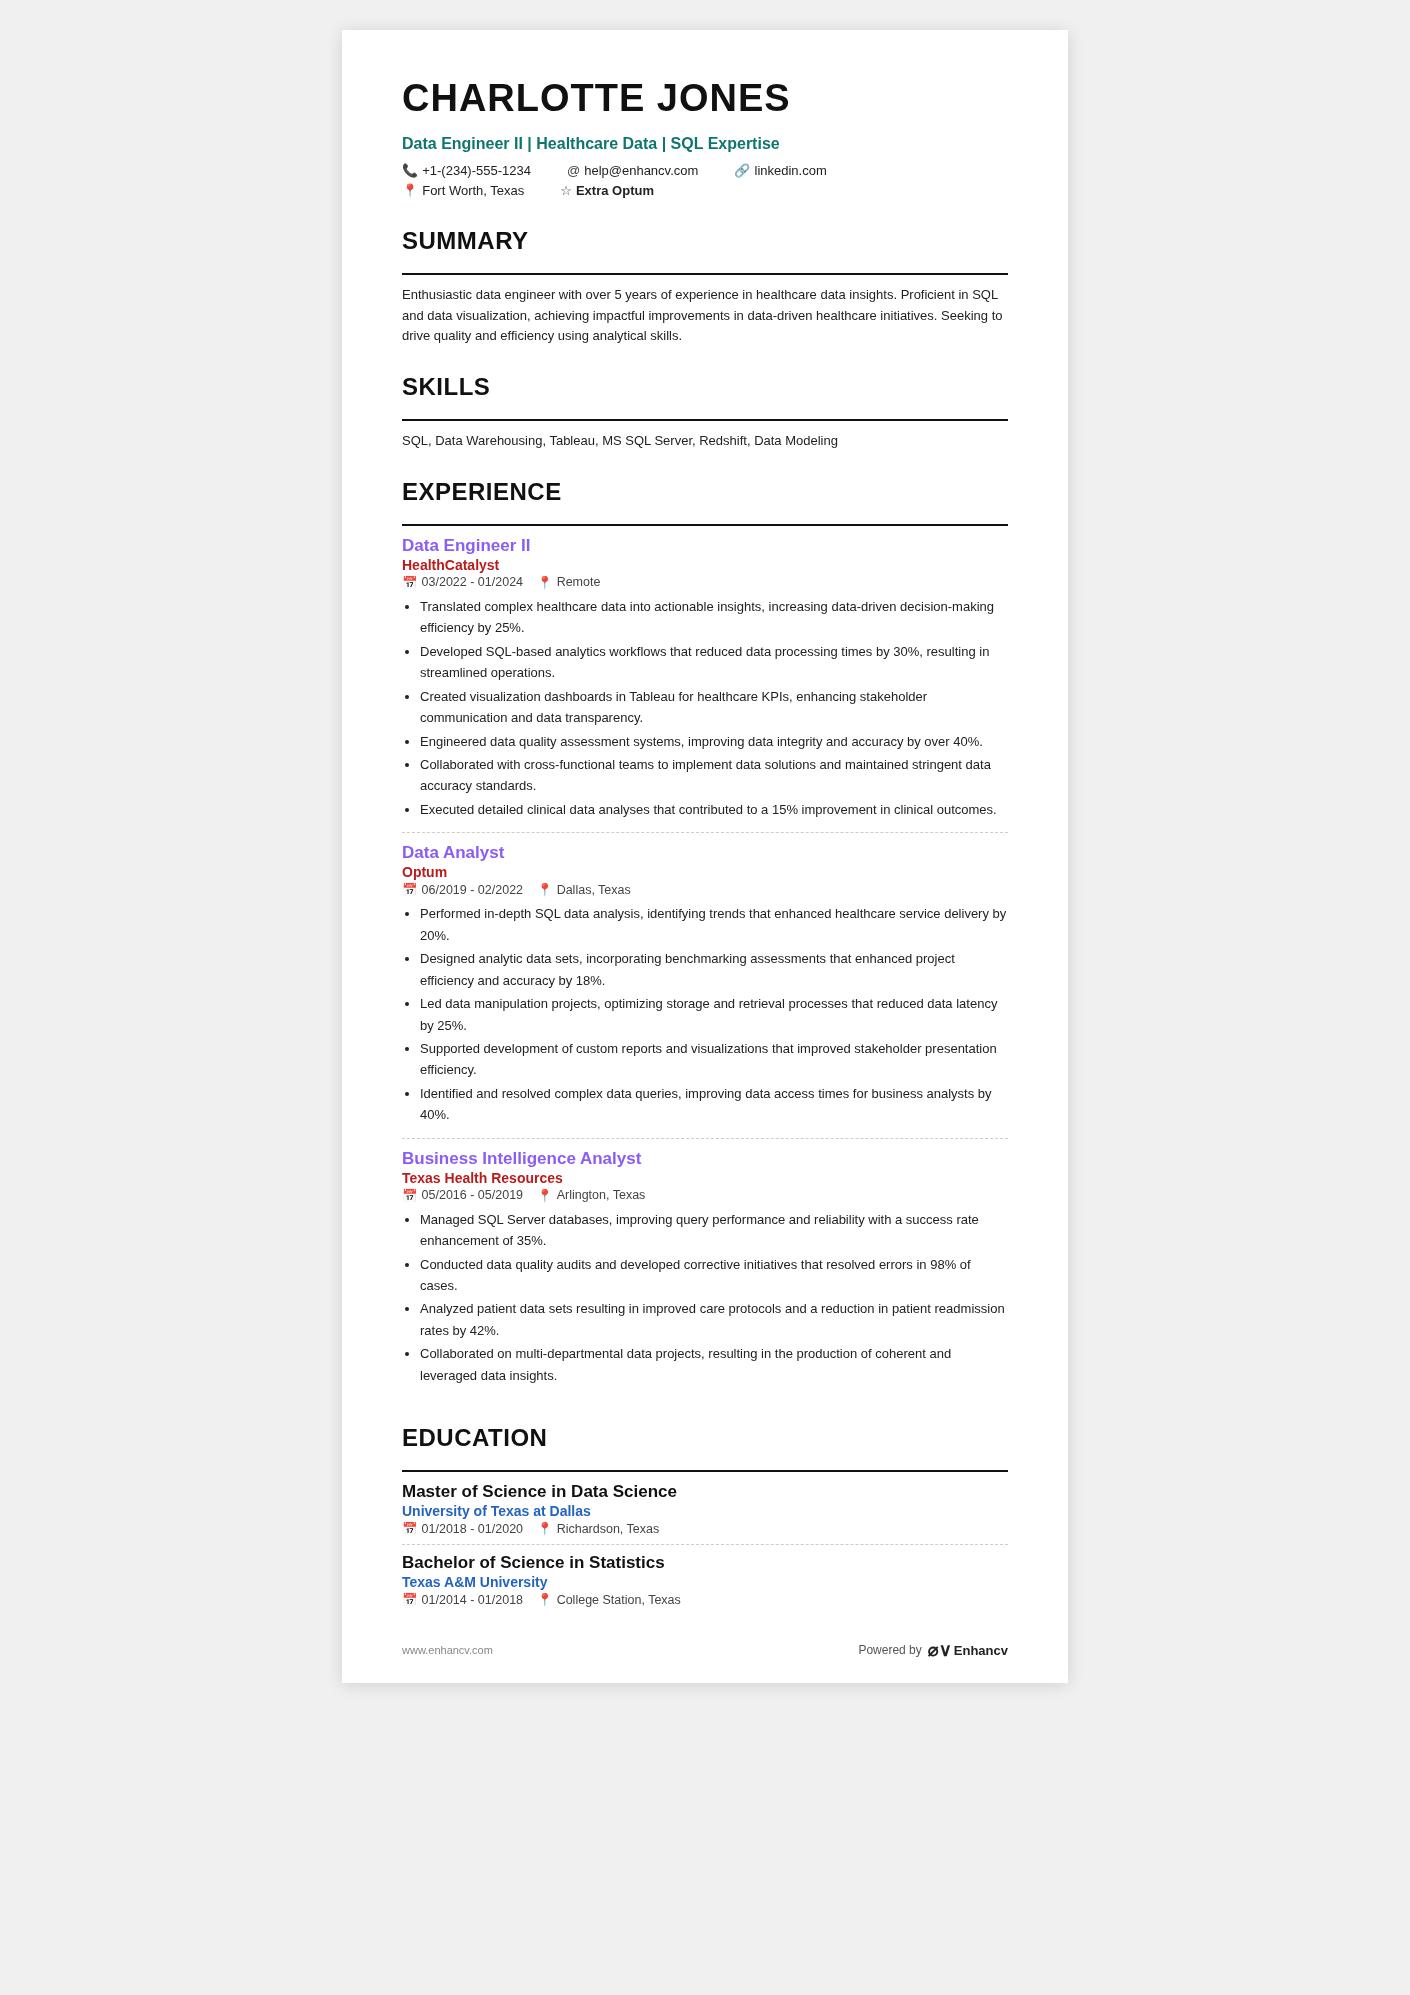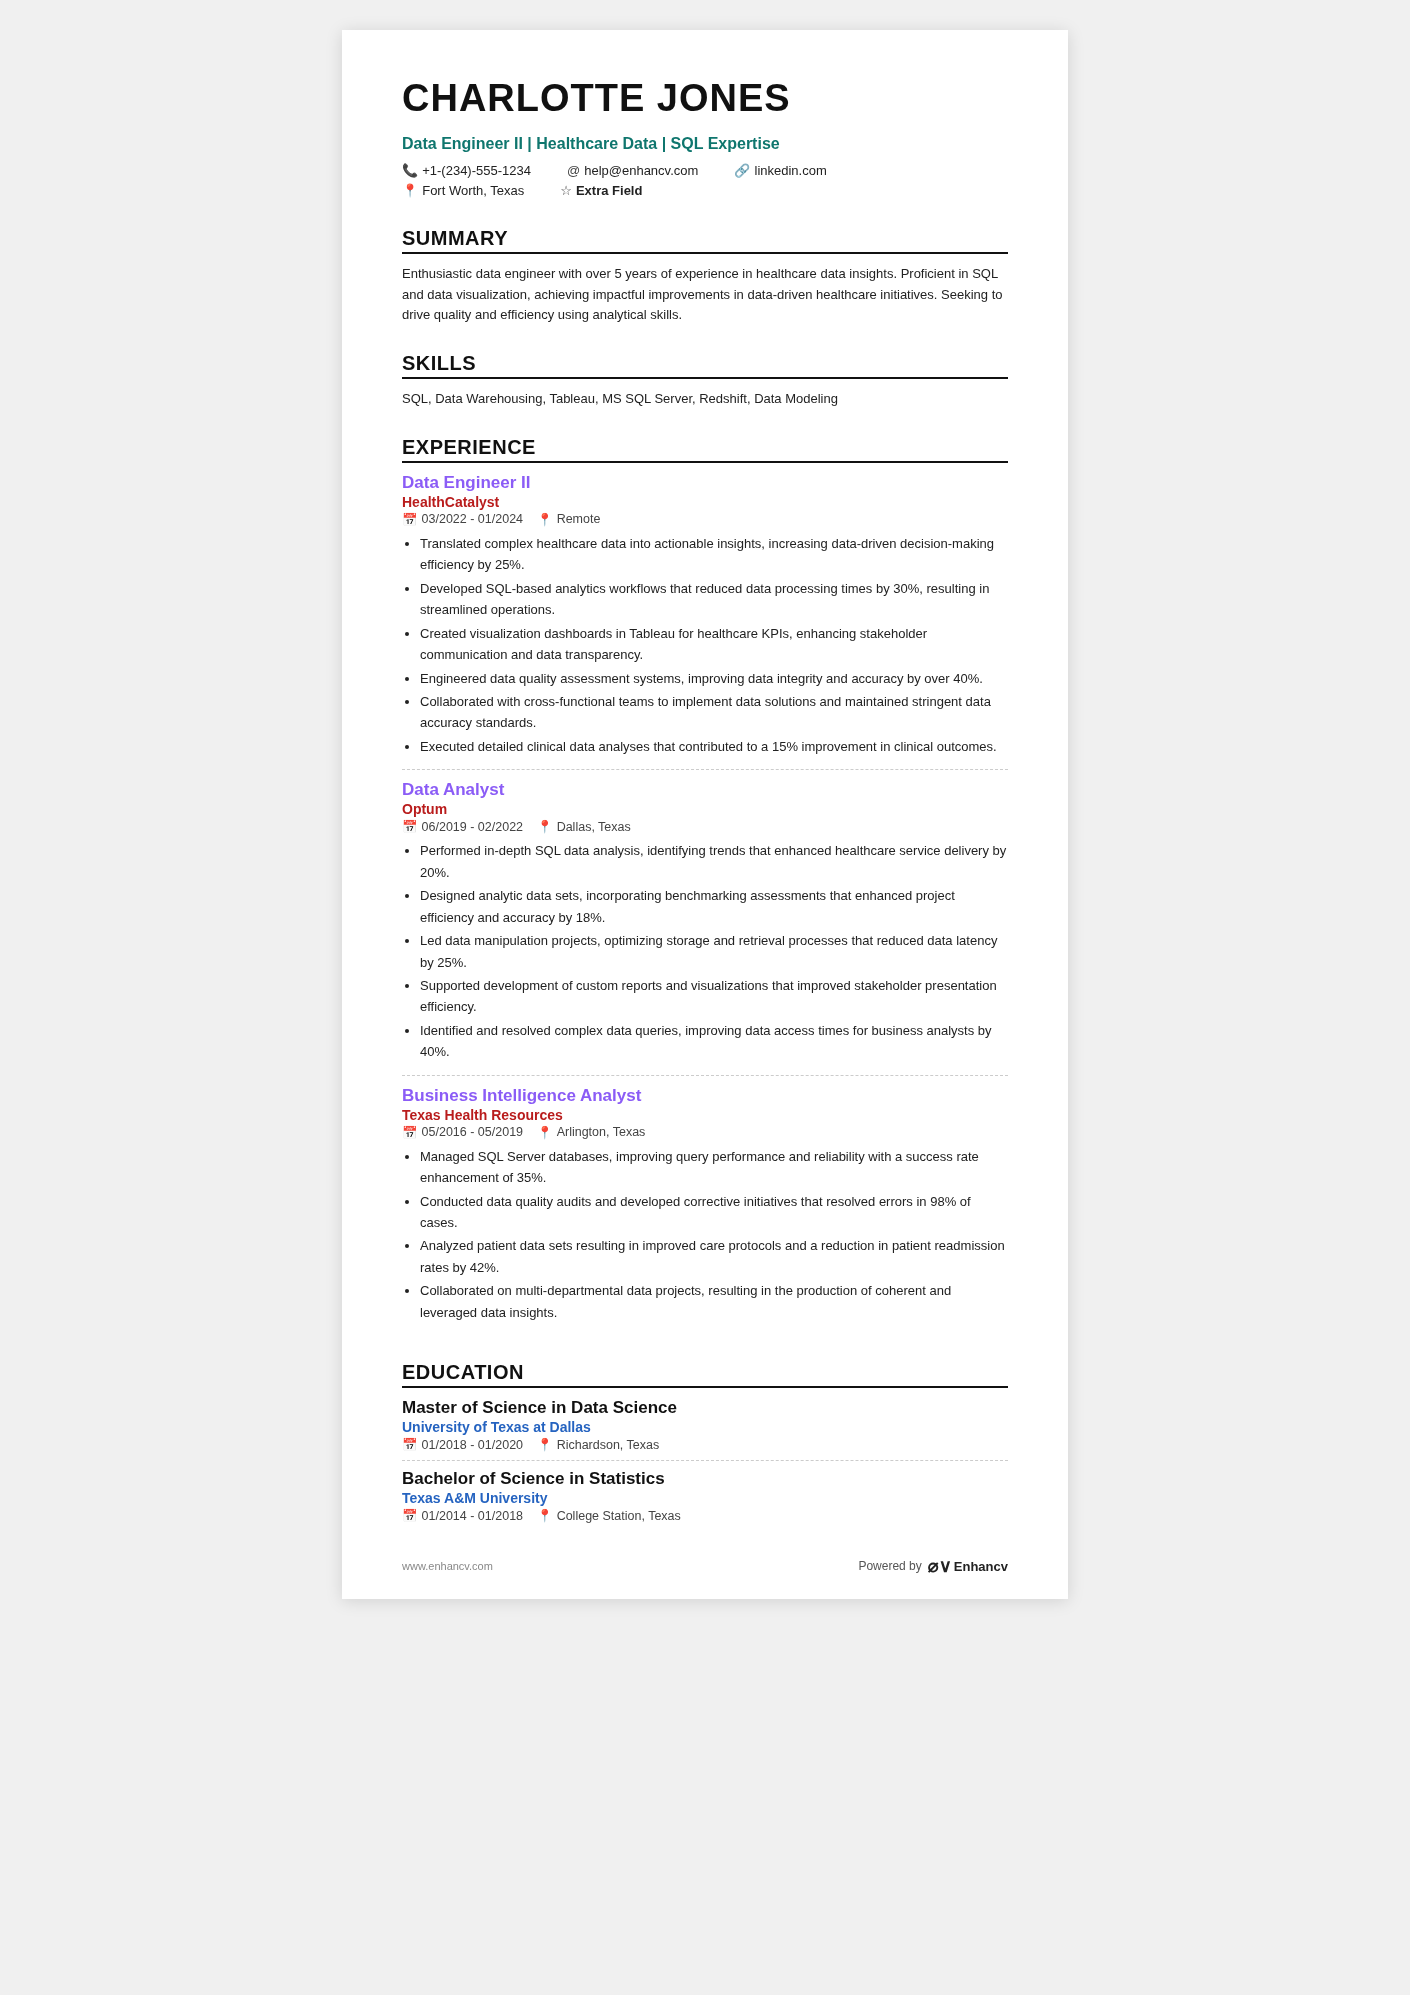--- a/index.html
+++ b/index.html
@@ -51,26 +51,26 @@
     }
     .contact-icon {
       color: #444;
       font-size: 13px;
     }
     
     .section {
       margin-top: 26px;
     }
     .section-title {
-      font-size: 20px;
+      font-size: 24px;
       font-weight: 900;
       color: #111;
       text-transform: uppercase;
       border-bottom: 2px solid #111;
-      padding-bottom: 2px;
+      padding-bottom: 18px;
       margin-bottom: 10px;
       letter-spacing: 0.5px;
     }
     .section-text {
       font-size: 13px;
       color: #222;
       line-height: 1.6;
     }
     
     .exp-block {
@@ -197,21 +197,21 @@
         <span>linkedin.com</span>
       </div>
     </div>
     <div class="contact-row">
       <div class="contact-item">
         <span class="contact-icon">📍</span>
         <span>Fort Worth, Texas</span>
       </div>
       <div class="contact-item">
         <span class="contact-icon">☆</span>
-        <strong>Extra Field</strong>
+        <strong>Extra Optum</strong>
       </div>
     </div>
   </div>
 
   <div class="section">
     <div class="section-title">SUMMARY</div>
     <p class="section-text">Enthusiastic data engineer with over 5 years of experience in healthcare data insights. Proficient in SQL and data visualization, achieving impactful improvements in data-driven healthcare initiatives. Seeking to drive quality and efficiency using analytical skills.</p>
   </div>
 
   <div class="section">

